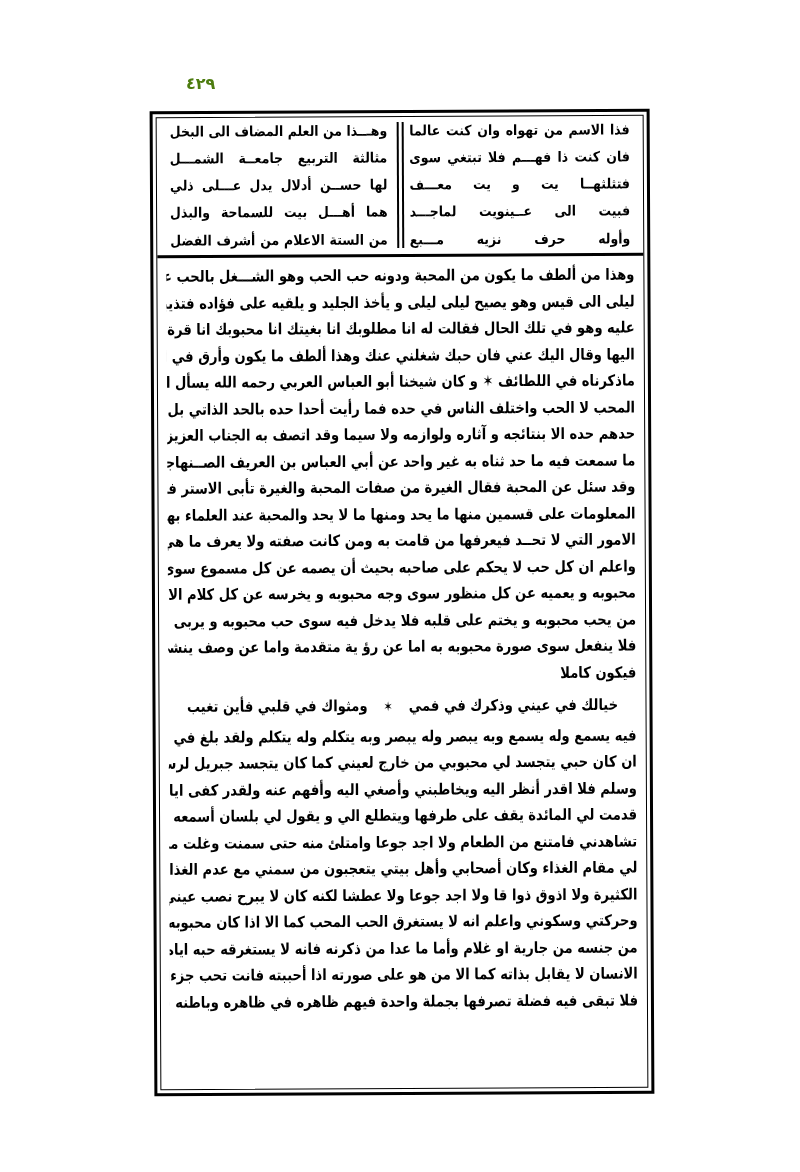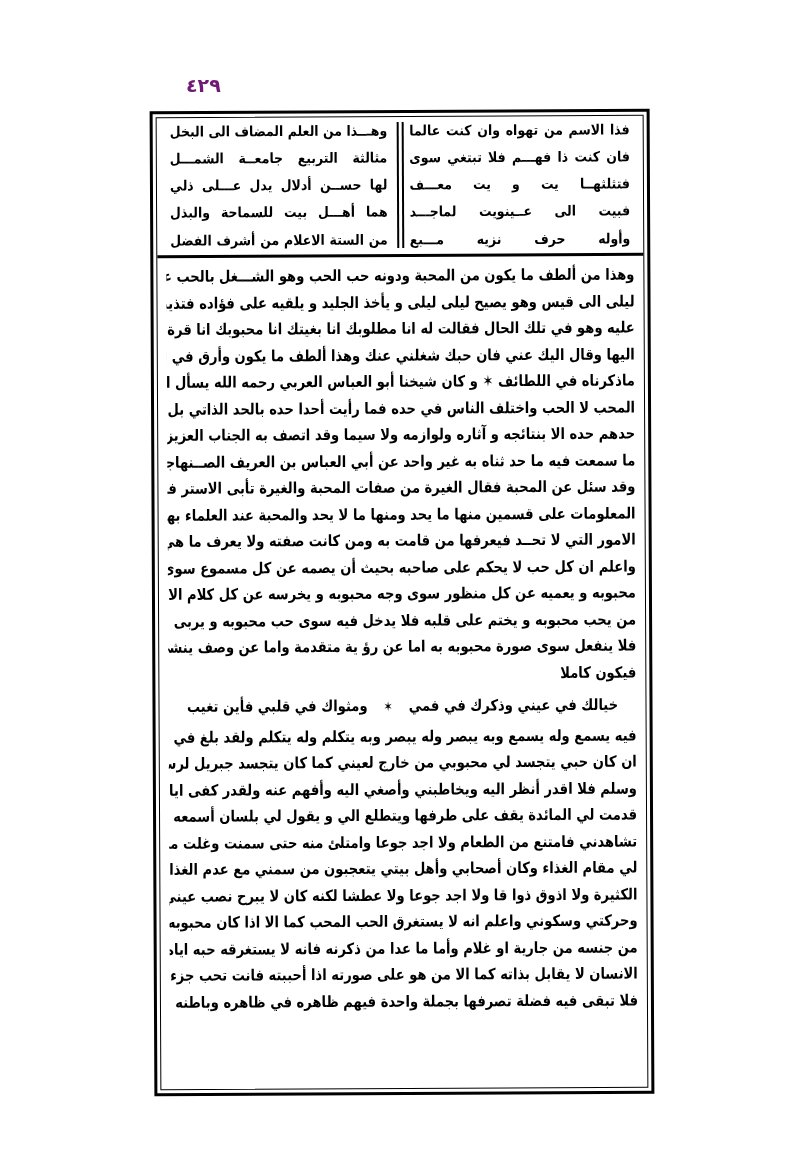--- a/index.html
+++ b/index.html
@@ -14,23 +14,23 @@
     position: relative;
     font-family: "DejaVu Sans", "Liberation Sans", sans-serif;
     overflow: hidden;
   }
 
   
   .folio {
     position: absolute;
     top: 74px;
     left: 186px;
-    font-size: 19px;
+    font-size: 16px;
     font-weight: 700;
-    color: #701a75;
+    color: #4d7c0f;
     letter-spacing: 1px;
     direction: rtl;
   }
 
   
   .page-frame {
     position: absolute;
     top: 110px;
     left: 152px;
     width: 500px;

